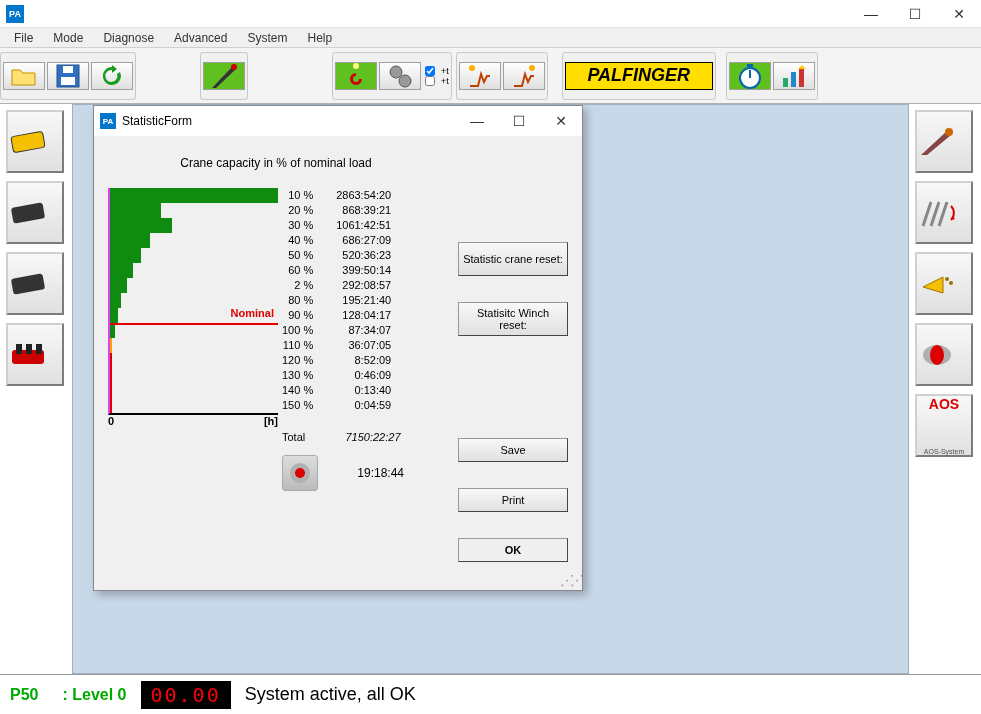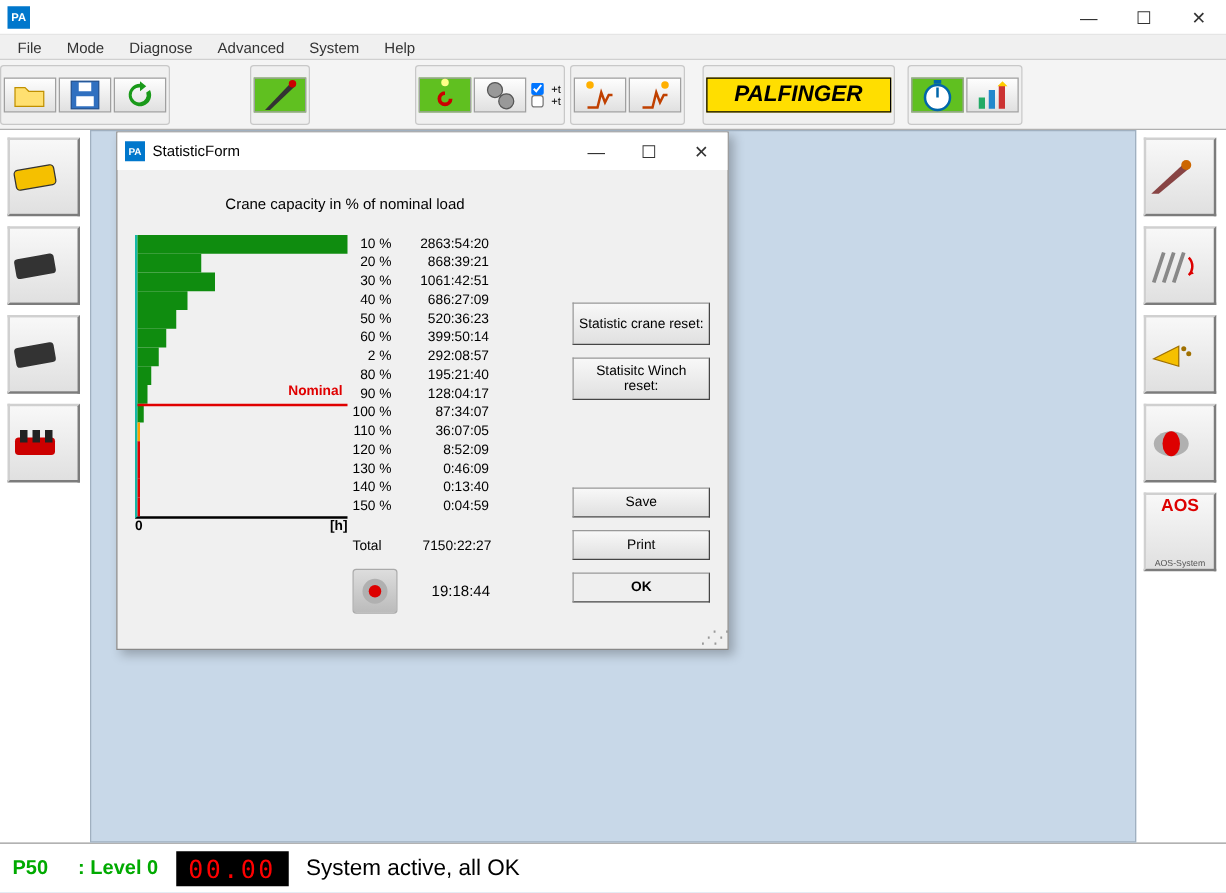--- a/index.html
+++ b/index.html
@@ -38,39 +38,39 @@
   .modal { position:absolute; left:20px; top:0; width:490px; background:#f0f0f0; border:1px solid #888; box-shadow: 4px 4px 8px rgba(0,0,0,0.25); }
   .modal-title { height:30px; background:#fff; display:flex; align-items:center; font-size:12px; }
   .modal-title .app-icon { width: 16px; height: 16px; background: #0077cc; color: #fff; font-size: 8px; font-weight: bold; display:flex;align-items:center;justify-content:center; margin:0 6px;}
   .modal-title .ctrls { margin-left:auto; display:flex; gap:0;}
   .modal-title .ctrls div { width:42px; height:30px; display:flex;align-items:center;justify-content:center; color:#333; font-size:14px;}
   .modal-body { padding:14px; display:flex; gap:14px; }
 
   .chart-panel { flex:1; }
   .chart-title { text-align:center; font-size:12px; font-weight:normal; margin: 6px 0 18px; }
   .chart-row-area { display:flex; gap:4px; }
-  .bars-col { width:170px; border-left:2px solid #14b8a6; border-bottom:2px solid #000; position:relative; }
+  .bars-col { width:170px; border-left:2px solid #d946ef; border-bottom:2px solid #000; position:relative; }
   .bar { height:15px; background:#0f8c0f; margin-bottom: 0px; }
   .bar.warn { background:#ff9f00; }
   .bar.red { background:#e00000; }
   .axis-row { height:15px; position:relative; }
   .nominal-label { position:absolute; right:4px; top:-1px; color:#e00000; font-size:11px; font-weight:bold; }
   .nominal-line { position:absolute; left:0; right:0; top:0; border-top:2px solid #e00000; }
 
   .data-cols { display:flex; gap:8px; font-size:11px; line-height:15px;}
   .data-col { display:flex; flex-direction:column; }
   .data-col div { height:15px; white-space: nowrap; }
   .data-col.right div { text-align:right; }
   .axis-lbl { display:flex; justify-content:space-between; font-size:11px; font-weight:bold;}
 
   .total-row { display:flex; gap:8px; font-size:11px; margin-top:4px;}
-  .icon-row { margin-top: 12px; display:flex; align-items:center; gap:4px;}
+  .icon-row { margin-top: 12px; display:flex; align-items:center; gap:16px;}
   .icon-row .winch-ico { width:36px; height:36px; border:1px solid #aaa; background:linear-gradient(#ddd,#bbb);border-radius:3px;display:flex;align-items:center;justify-content:center;}
 
-  .btn-col { width:110px; display:flex; flex-direction:column; gap:10px; padding-top: 92px;}
+  .btn-col { width:110px; display:flex; flex-direction:column; gap:26px; padding-top: 92px;}
   .winbtn { height:34px; border:1px outset #999; background:linear-gradient(#f8f8f8,#e0e0e0); font-size:11px; display:flex;align-items:center;justify-content:center; text-align:center; padding:2px 4px; line-height:12px;}
   .winbtn.compact { height:24px; }
   .winbtn.ok { font-weight:bold; background: #efefef; }
   .resize-grip { text-align:right; padding-right:2px; color:#999; font-size:14px; letter-spacing:-4px; line-height:8px; height:14px; }
 
   
   .status { height:40px; border-top:1px solid #999; display:flex; align-items:center; gap:14px; padding:0 10px; font-size:16px;}
   .status .lvl { color:#0a0; font-weight:bold; }
   .status .counter { background:#000; color:#f00; font-family: monospace; font-size:20px; padding:2px 10px; letter-spacing:2px;}
   .status .msg { font-size:18px; }
@@ -320,21 +320,21 @@
                   <div>0:04:59</div>
                 </div>
             </div>
           </div>
           <div class="axis-lbl" style="width:170px;">
             <span>0</span>
             <span>[h]</span>
           </div>
           <div class="total-row" style="margin-left:174px;">
             <div style="width:48px;">Total</div>
-            <div style="width:70px;text-align:left;">7150:22:27</div>
+            <div style="width:70px;text-align:center;font-style:italic;">7150:22:27</div>
           </div>
           <div class="icon-row" style="margin-left:174px;">
             <div class="winch-ico">
               <svg width="26" height="26">
                   <circle cx="13" cy="13" r="10" fill="#b0b0b0"></circle>
                   <circle cx="13" cy="13" r="5" fill="#d00"></circle>
                 </svg>
             </div>
             <div style="width:70px;text-align:right;">19:18:44</div>
           </div>

